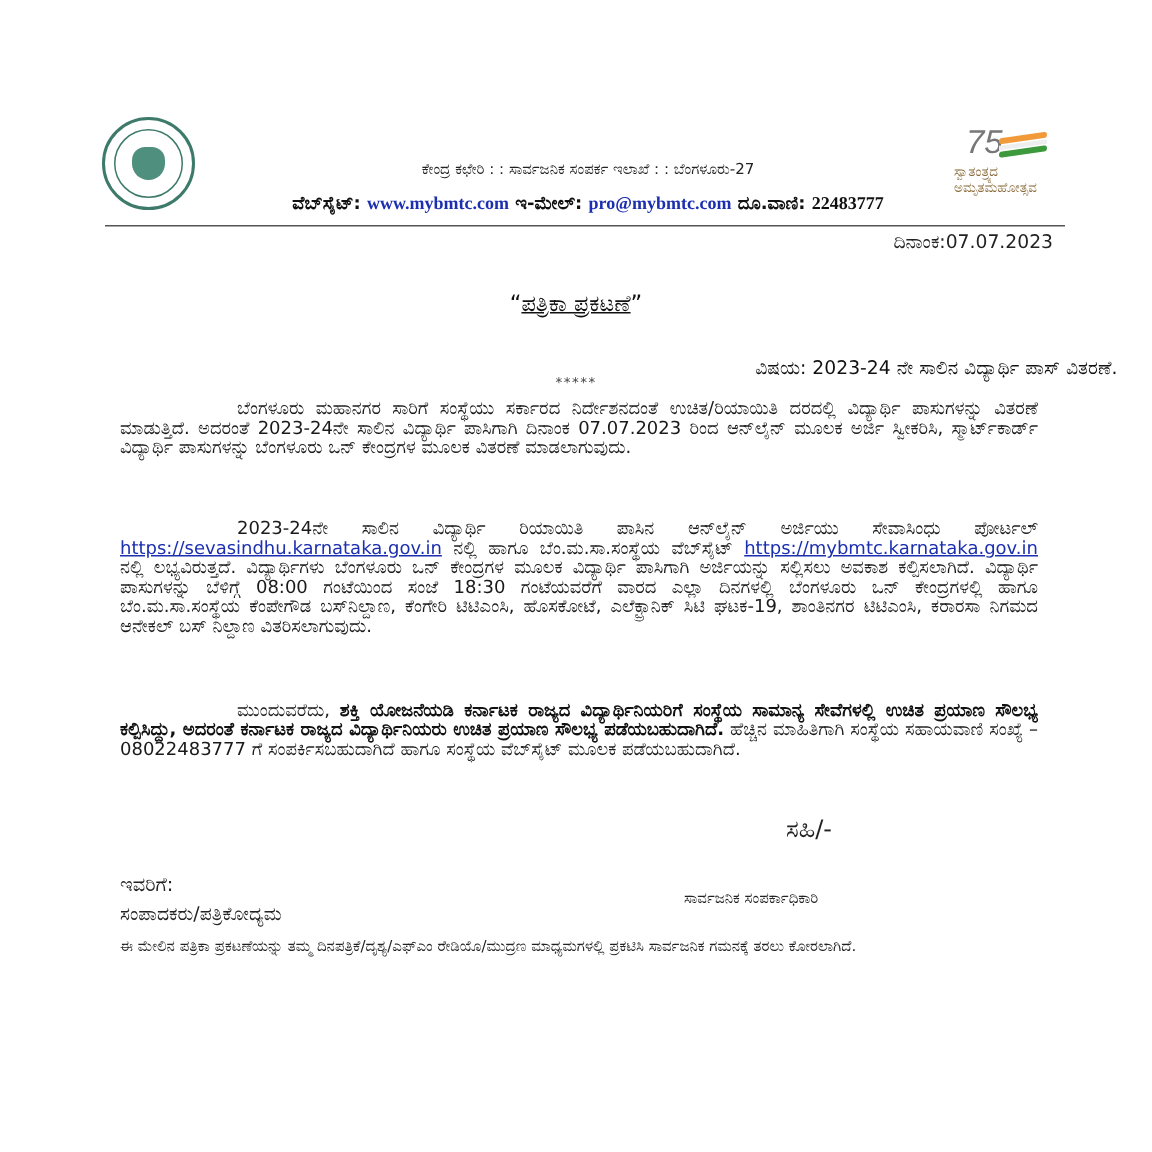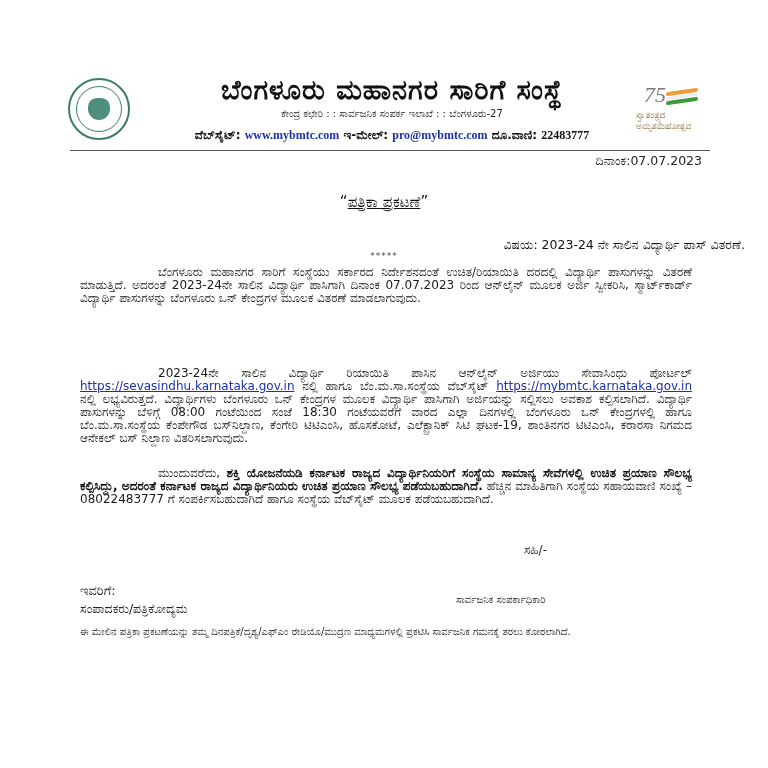--- a/index.html
+++ b/index.html
@@ -32,21 +32,21 @@
   }
   .org-contact {
     position: absolute; left: 112px; top: 60px; width: 440px; text-align: center;
     font-size: 12px; font-weight: bold; color: #111; white-space: nowrap;
   }
   .org-contact a { color: #1b2fb0; font-family: "Liberation Serif", serif; }
   .org-contact .num { font-family: "Liberation Serif", serif; }
   .amrit {
     position: absolute; left: 572px; top: 14px; width: 80px; height: 56px;
   }
-  .amrit .seventy { position: absolute; left: 12px; top: 0; font-size: 22px; font-style: italic; color: #777; font-family: Liberation Serif, serif; }
+  .amrit .seventy { position: absolute; left: 12px; top: 0; font-size: 22px; font-style: italic; color: #777; font-family: Liberation Sans, sans-serif; }
   .amrit .flag1 { position: absolute; left: 34px; top: 8px; width: 32px; height: 4px; background: #f29a3a; border-radius: 3px; transform: skewY(-8deg); }
   .amrit .flag2 { position: absolute; left: 34px; top: 13px; width: 32px; height: 3px; background: #eeeeee; transform: skewY(-8deg); }
   .amrit .flag3 { position: absolute; left: 34px; top: 17px; width: 32px; height: 4px; background: #3c9a3c; border-radius: 3px; transform: skewY(-8deg); }
   .amrit .tag { position: absolute; left: 4px; top: 28px; width: 80px; font-size: 9px; color: #8a6a3a; line-height: 11px; }
 
   .rule { position: absolute; left: 70px; top: 150px; width: 640px; height: 0; border-top: 1.5px solid #555; }
 
   .ref-line {
     position: absolute; left: 112px; top: 153px; width: 590px; height: 18px;
     font-size: 12.5px; color: #222;
@@ -69,25 +69,25 @@
     font-size: 9px; color: #444; letter-spacing: 1px;
   }
 
   .para {
     position: absolute; left: 80px; width: 612px;
     font-size: 12px; line-height: 13px; color: #1a1a1a; text-align: justify;
   }
   .para .indent { display: inline-block; width: 78px; }
   .para a { color: #1b2fb0; text-decoration: underline; }
   .p1 { top: 266px; }
-  .p2 { top: 346px; margin-top: 21px; }
+  .p2 { top: 346px; }
   .p3 { top: 467px; }
   .p3 strong { font-weight: bold; color: #111; }
 
-  .sign1 { position: absolute; left: 524px; top: 543px; font-size: 12px; color: #222; }
+  .sign1 { position: absolute; left: 524px; top: 543px; font-size: 16px; color: #222; }
   .sign2 { position: absolute; left: 456px; top: 594px; font-size: 10px; color: #222; }
 
   .to-label { position: absolute; left: 80px; top: 583px; font-size: 13px; color: #222; }
   .to-recipient { position: absolute; left: 80px; top: 601px; font-size: 12.5px; color: #222; }
   .to-request {
     position: absolute; left: 80px; top: 620px; width: 612px;
     font-size: 10px; line-height: 23px; color: #222;
   }
 </style>
 </head>
@@ -95,21 +95,20 @@
 
 <div class="page">
 
   <div class="letterhead">
     <div class="seal">
       <div class="seal-inner">
         <div class="seal-core"></div>
       </div>
     </div>
 
-    <div class="org-title">ಬೆಂಗಳೂರು ಮಹಾನಗರ ಸಾರಿಗೆ ಸಂಸ್ಥೆ</div>
     <div class="org-sub">ಕೇಂದ್ರ ಕಛೇರಿ : : ಸಾರ್ವಜನಿಕ ಸಂಪರ್ಕ ಇಲಾಖೆ : : ಬೆಂಗಳೂರು-27</div>
     <div class="org-contact">
       <span>ವೆಬ್‌ಸೈಟ್:</span>
       <a>www.mybmtc.com</a>
       <span>ಇ-ಮೇಲ್:</span>
       <a>pro@mybmtc.com</a>
       <span>ದೂ.ವಾಣಿ:</span>
       <span class="num">22483777</span>
     </div>
 

